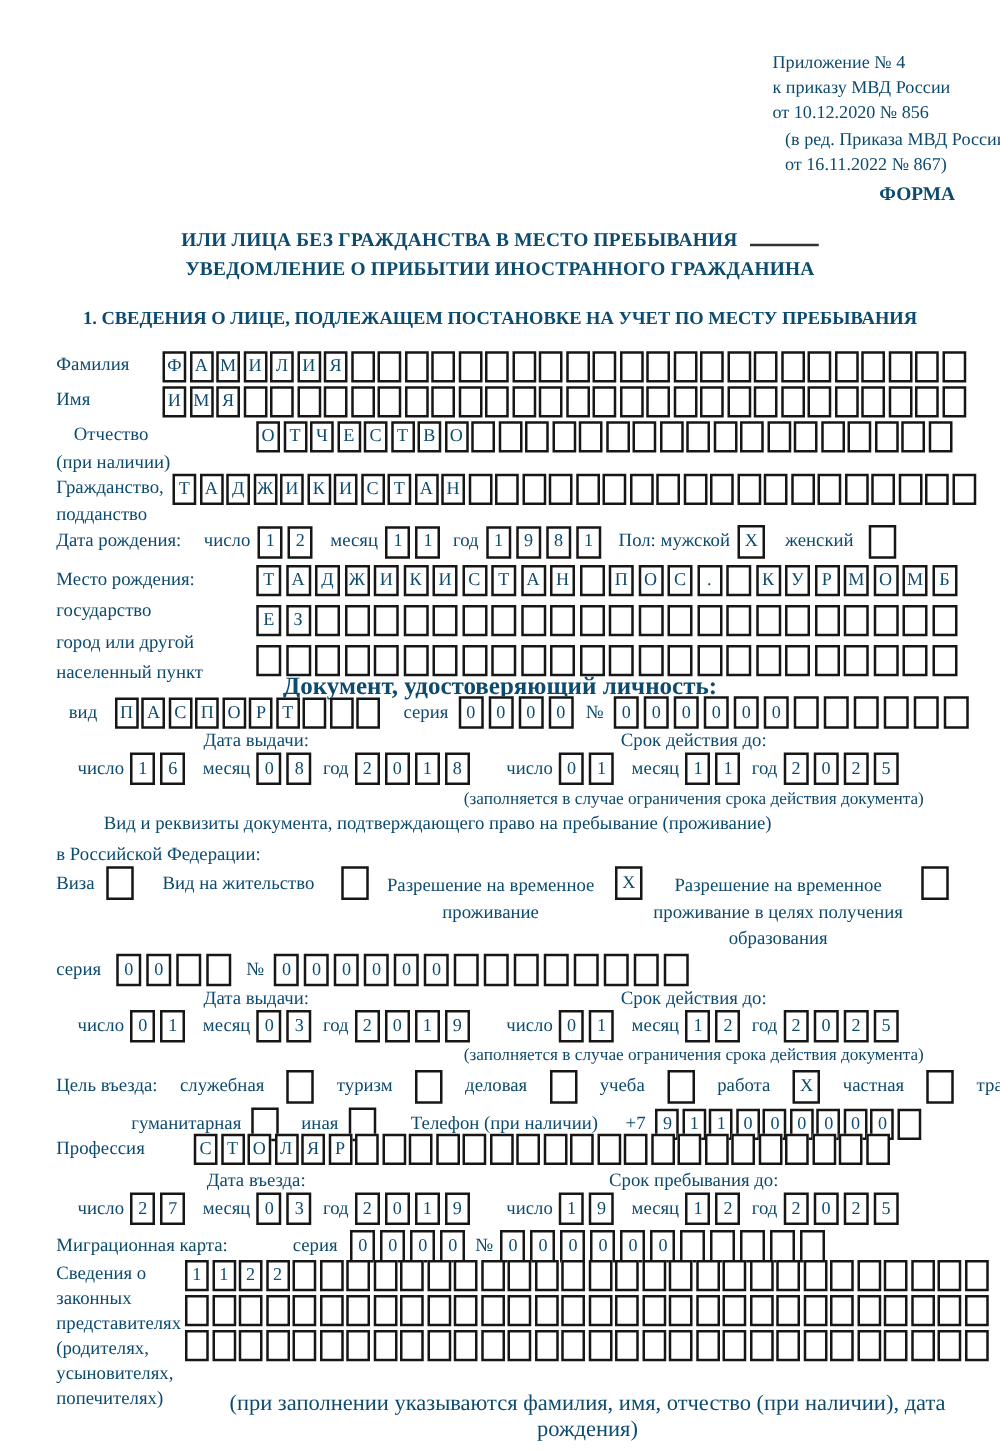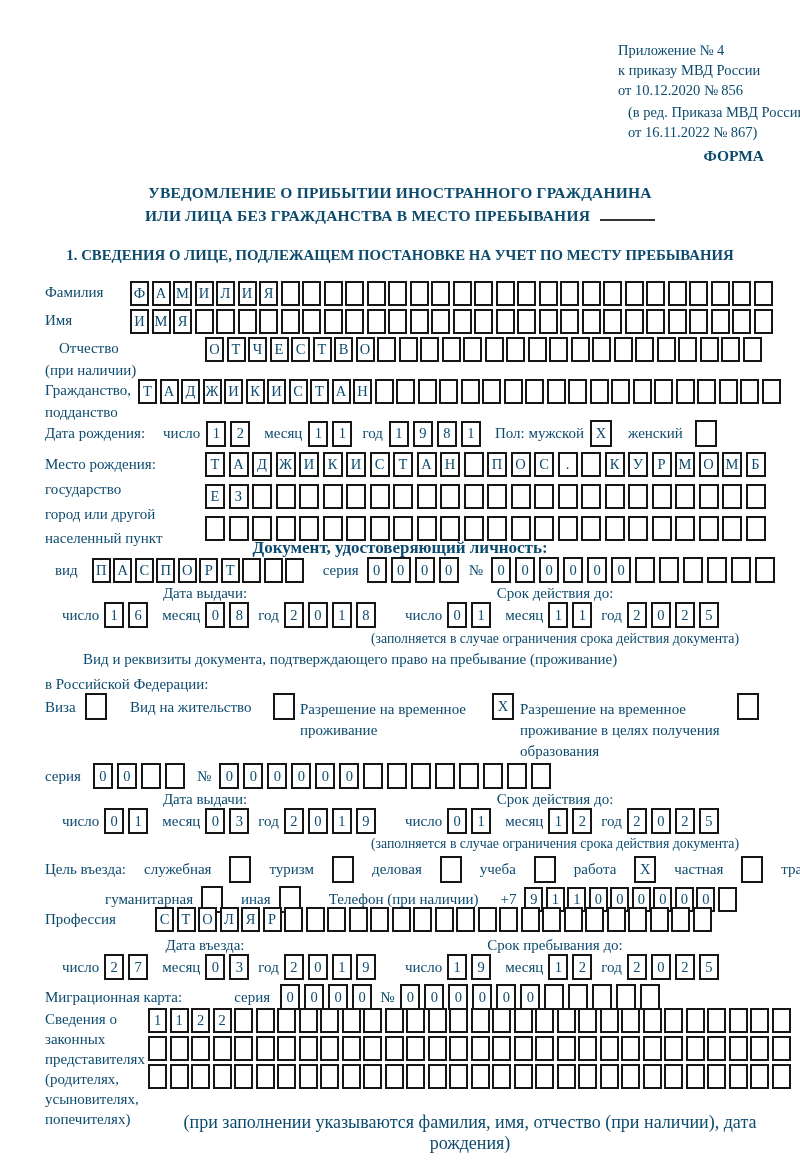--- a/index.html
+++ b/index.html
@@ -14,41 +14,41 @@
   .cell{box-sizing:border-box;width:19px;height:25px;border:2px solid #161616;margin-right:2.5px;
         display:inline-flex;align-items:center;justify-content:center;
         font-size:14.5px;background:#fff;flex:0 0 auto;}
   .wide .cell{width:20px;margin-right:3.5px;}
   .date .cell{width:20px;height:26px;margin-right:4px;}
   .cb .cell{width:22px;height:27px;margin-right:0;}
   .flexrow{display:flex;align-items:center;text-align:right;}
   .hdrtxt{font-size:14.5px;line-height:20px;}
   .titleline{font-weight:bold;font-size:15.5px;line-height:23px;letter-spacing:.2px;}
   .uline{display:inline-block;width:55px;height:3px;border-bottom:2px solid #333;margin-left:10px;}
-  .wrapblock{font-size:15px;line-height:21px;text-align:left;}
+  .wrapblock{font-size:15px;line-height:21px;text-align:center;}
 </style>
 </head>
 <body>
 
 <div id="page">
 
   <div class="abs hdrtxt" style="left:618px;top:40px;width:180px;">
     <div>Приложение № 4</div>
     <div>к приказу МВД России</div>
     <div>от 10.12.2020 № 856</div>
   </div>
   <div class="abs hdrtxt" style="left:618px;top:102px;width:180px;margin-left:10px;">
     <div>(в ред. Приказа МВД России</div>
     <div>от 16.11.2022 № 867)</div>
   </div>
   <div class="abs b" style="right:36px;top:147px;font-size:15.5px;">ФОРМА</div>
 
   <div class="abs ctr" style="left:0;top:181px;width:800px;">
+    <div class="titleline"><span>ИЛИ ЛИЦА БЕЗ ГРАЖДАНСТВА В МЕСТО ПРЕБЫВАНИЯ</span><span class="uline"></span></div>
     <div class="titleline">УВЕДОМЛЕНИЕ О ПРИБЫТИИ ИНОСТРАННОГО ГРАЖДАНИНА</div>
-    <div class="titleline"><span>ИЛИ ЛИЦА БЕЗ ГРАЖДАНСТВА В МЕСТО ПРЕБЫВАНИЯ</span><span class="uline"></span></div>
   </div>
 
   <div class="abs ctr b" style="left:0;top:247px;width:800px;font-size:14.8px;">1. СВЕДЕНИЯ О ЛИЦЕ, ПОДЛЕЖАЩЕМ ПОСТАНОВКЕ НА УЧЕТ ПО МЕСТУ ПРЕБЫВАНИЯ</div>
 
   <div class="abs lbl" style="left:45px;top:284px;">Фамилия</div>
   <div class="abs strip" style="left:130px;top:281px;">
       <span class="cell">Ф</span>
       <span class="cell">А</span>
       <span class="cell">М</span>
       <span class="cell">И</span>
@@ -285,21 +285,21 @@
       <span class="cell"></span>
       <span class="cell"></span>
       <span class="cell"></span>
       <span class="cell"></span>
       <span class="cell"></span>
       <span class="cell"></span>
       <span class="cell"></span>
       <span class="cell"></span>
     </div>
 
-  <div class="abs ctr b" style="left:0;top:538px;width:800px;font-size:17px;">Документ, удостоверяющий личность:</div>
+  <div class="abs ctr b" style="left:0;top:538px;width:800px;font-size:20px;">Документ, удостоверяющий личность:</div>
 
   <div class="abs flexrow" style="left:55px;top:557px;">
     <span class="lbl" style="margin-right:14px;">вид</span>
     <span class="strip">
         <span class="cell">П</span>
         <span class="cell">А</span>
         <span class="cell">С</span>
         <span class="cell">П</span>
         <span class="cell">О</span>
         <span class="cell">Р</span>

